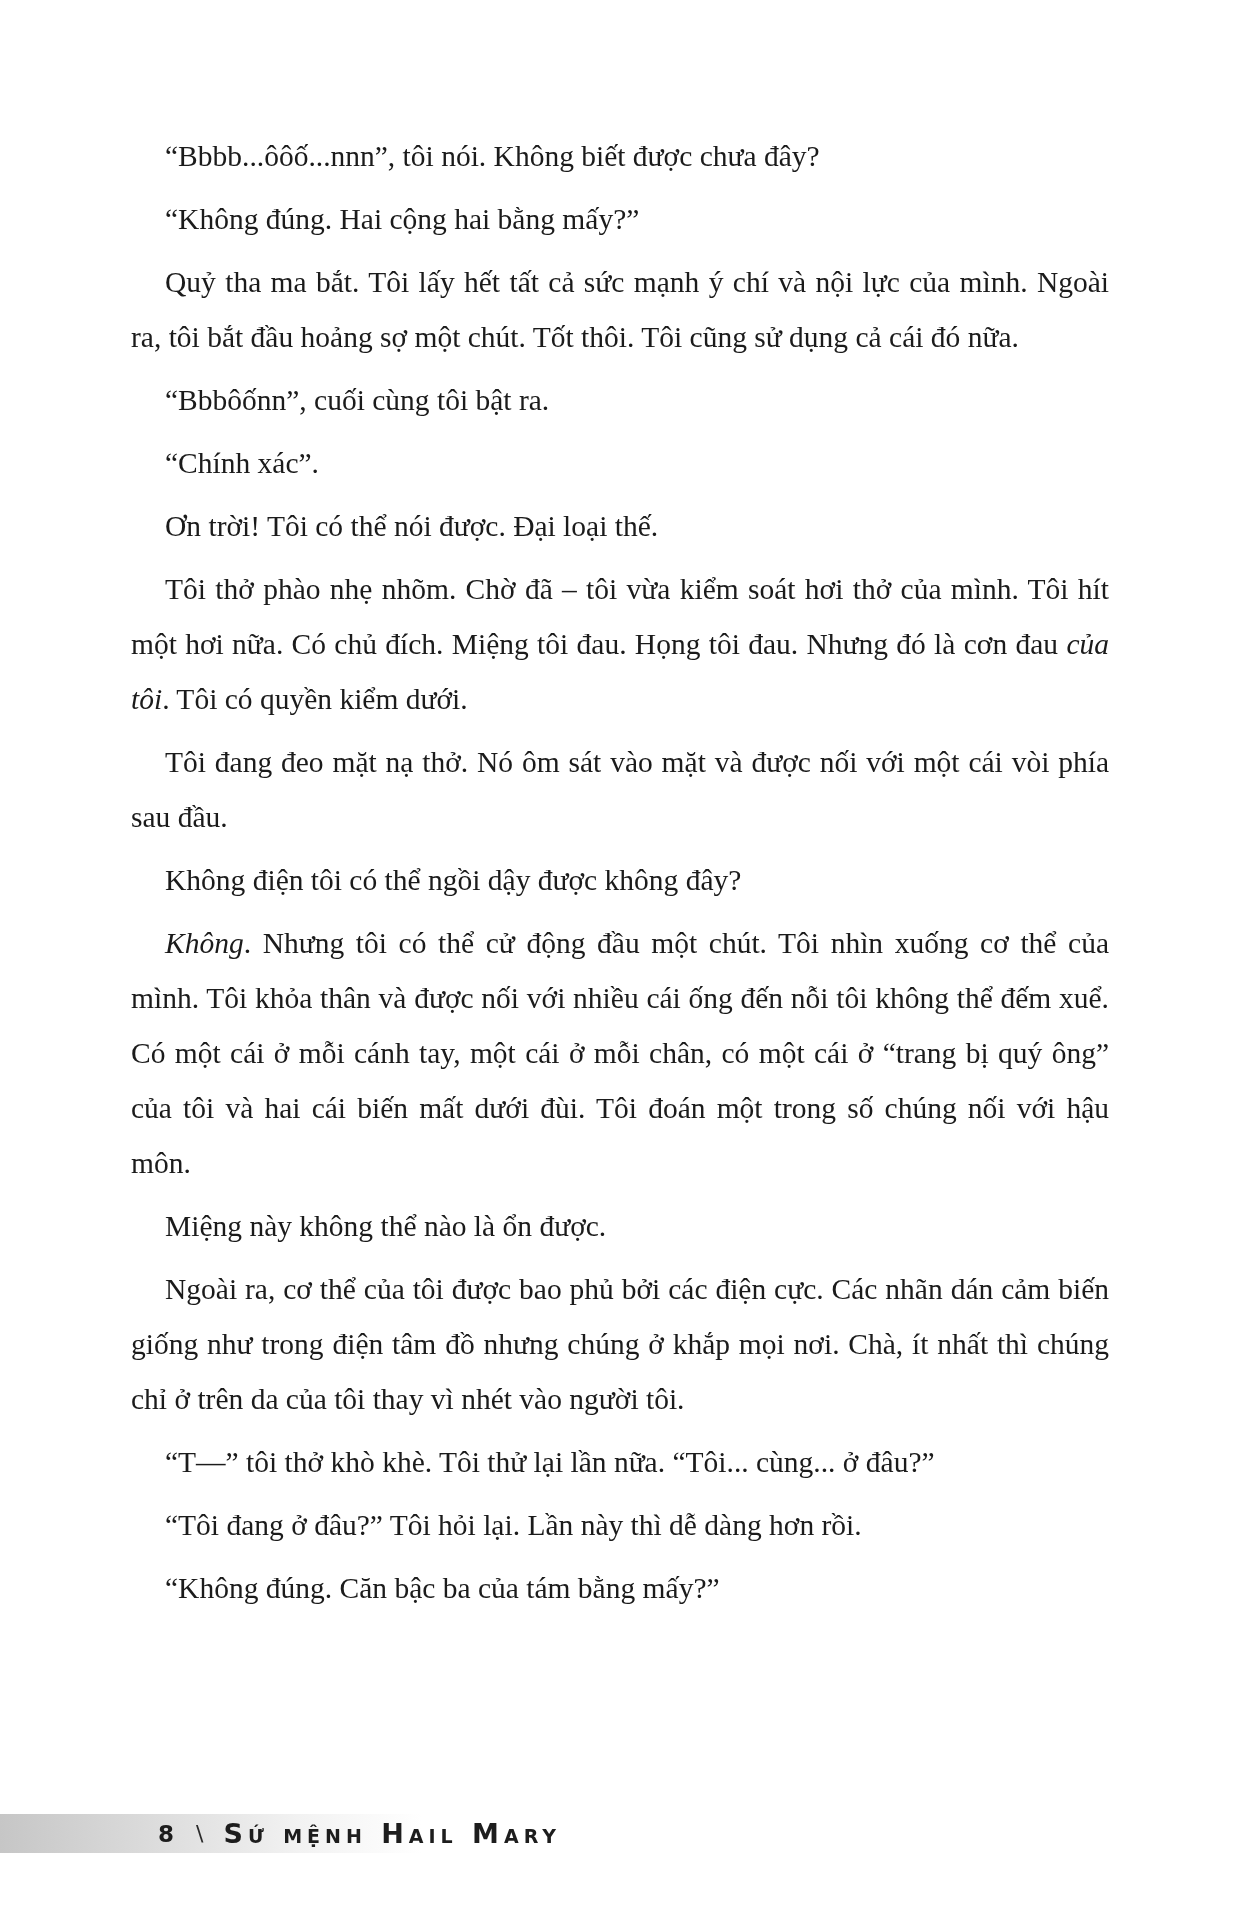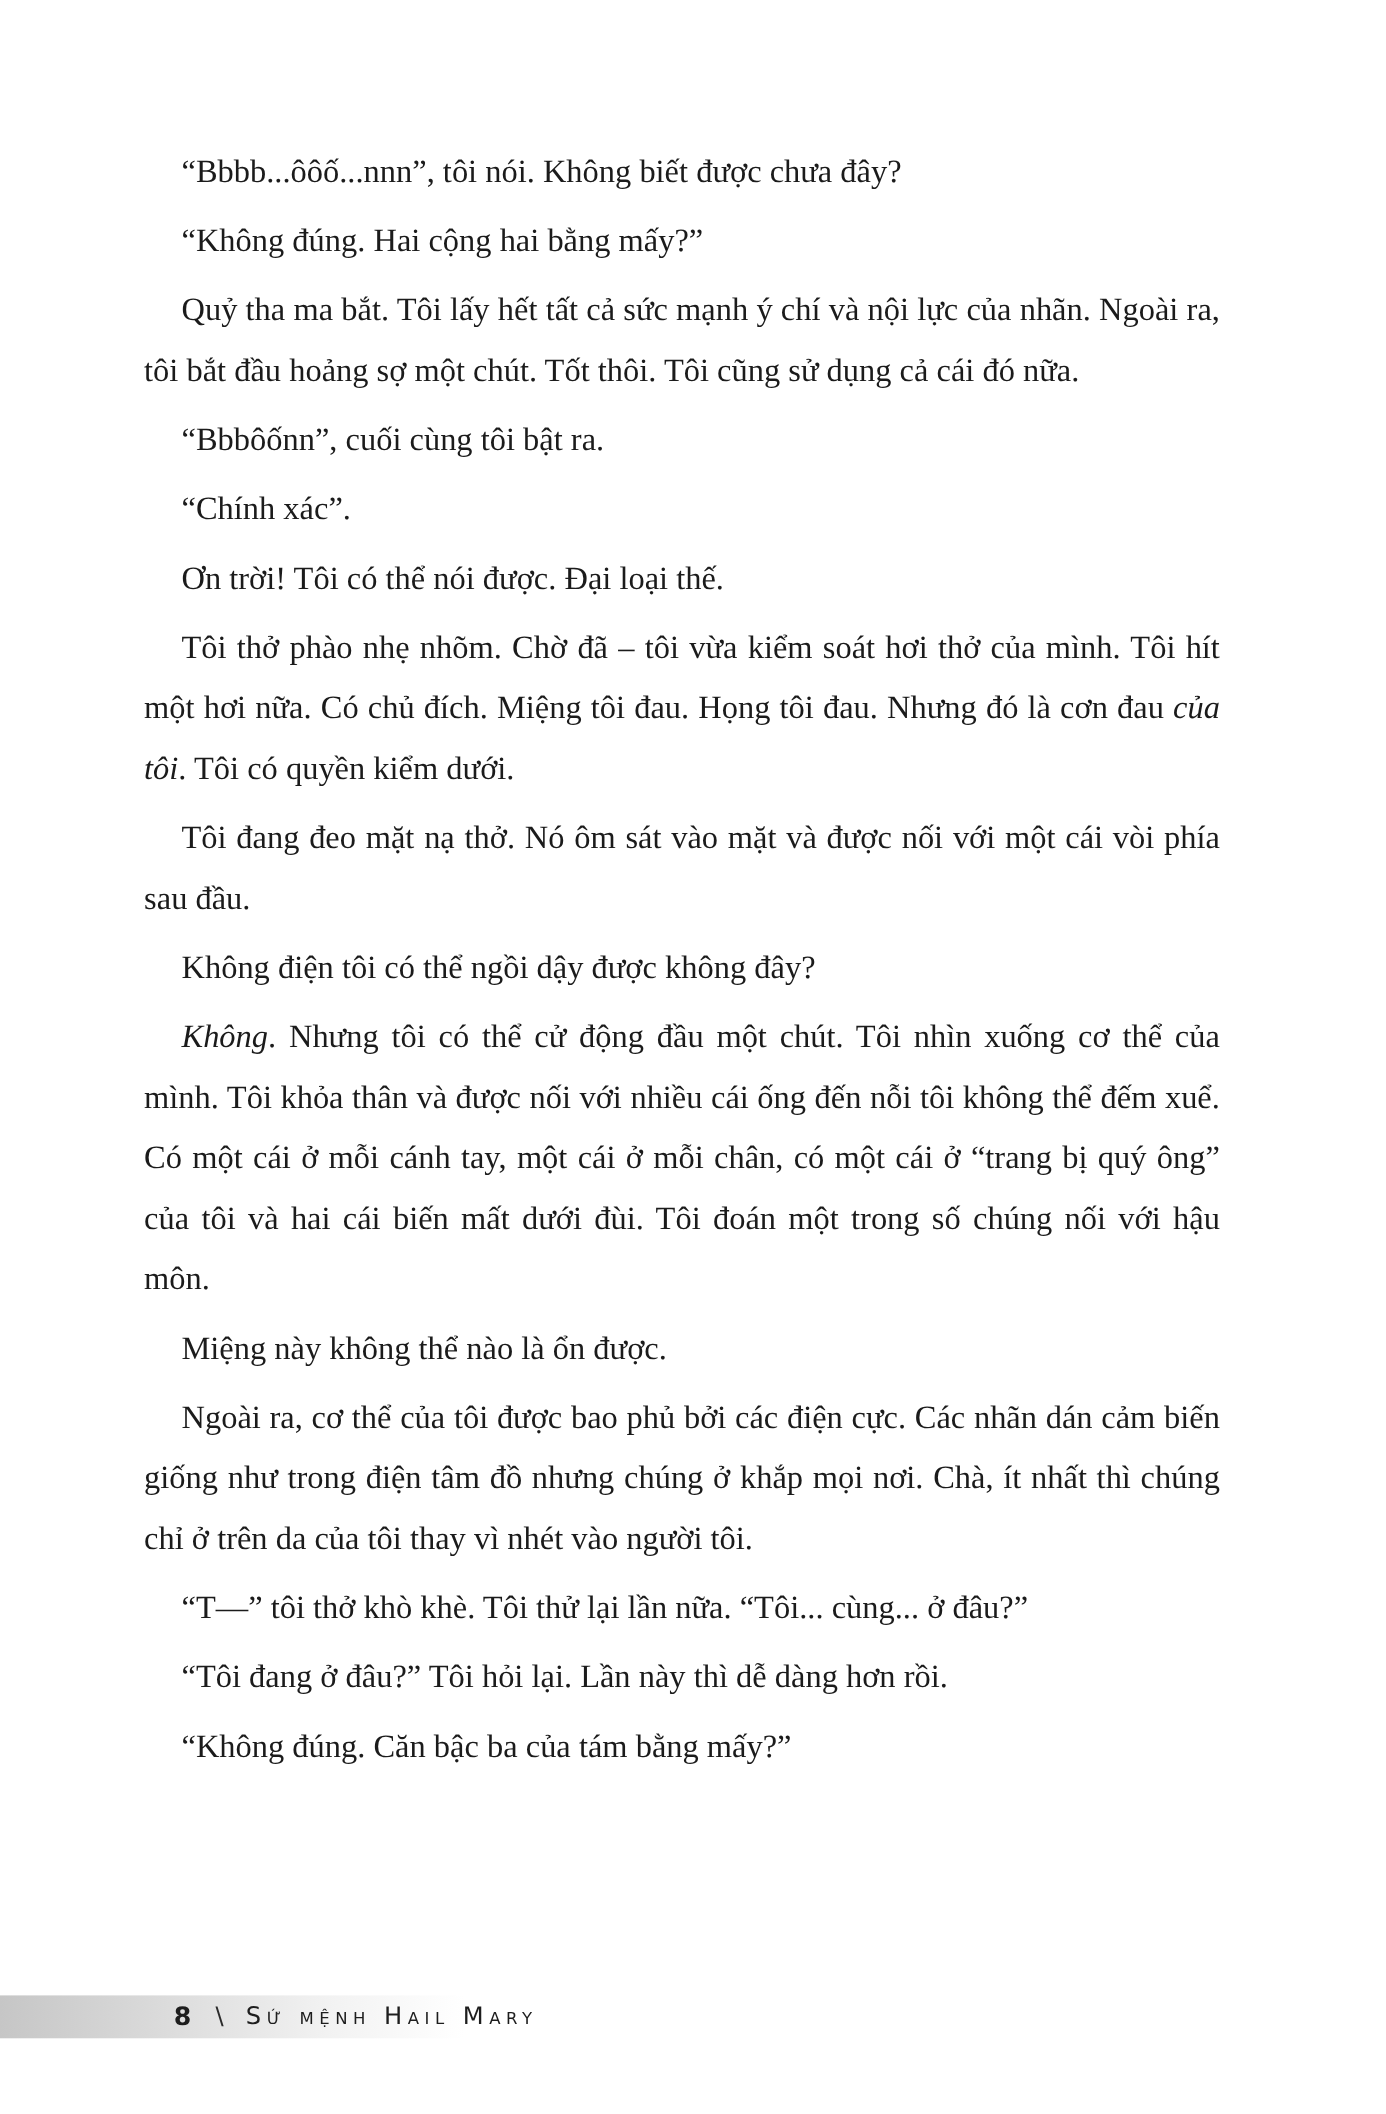--- a/index.html
+++ b/index.html
@@ -57,35 +57,35 @@
     font-weight: 700;
     letter-spacing: 2px;
   }
   .footer-sep {
     font-size: 22px;
     font-weight: 400;
     margin: 0 20px;
     color: #2a2a2a;
   }
   .book-title {
-    font-size: 22px;
-    font-weight: 400;
+    font-size: 27px;
+    font-weight: 700;
     letter-spacing: 5px;
     font-variant: small-caps;
   }
 </style>
 </head>
 <body>
 
 <div class="page">
 
   <main class="text-block">
       <p class="para"><span>“Bbbb...ôôố...nnn”, tôi nói. Không biết được chưa đây?</span></p>
       <p class="para"><span>“Không đúng. Hai cộng hai bằng mấy?”</span></p>
-      <p class="para"><span>Quỷ tha ma bắt. Tôi lấy hết tất cả sức mạnh ý chí và nội lực của nhãn. Ngoài ra, tôi bắt đầu hoảng sợ một chút. Tốt thôi. Tôi cũng sử dụng cả cái đó nữa.</span></p>
+      <p class="para"><span>Quỷ tha ma bắt. Tôi lấy hết tất cả sức mạnh ý chí và nội lực của mình. Ngoài ra, tôi bắt đầu hoảng sợ một chút. Tốt thôi. Tôi cũng sử dụng cả cái đó nữa.</span></p>
       <p class="para"><span>“Bbbôốnn”, cuối cùng tôi bật ra.</span></p>
       <p class="para"><span>“Chính xác”.</span></p>
       <p class="para"><span>Ơn trời! Tôi có thể nói được. Đại loại thế.</span></p>
       <p class="para"><span>Tôi thở phào nhẹ nhõm. Chờ đã – tôi vừa kiểm soát hơi thở của mình. Tôi hít một hơi nữa. Có chủ đích. Miệng tôi đau. Họng tôi đau. Nhưng đó là cơn đau </span><span class="it">của tôi</span><span>. Tôi có quyền kiểm dưới.</span></p>
       <p class="para"><span>Tôi đang đeo mặt nạ thở. Nó ôm sát vào mặt và được nối với một cái vòi phía sau đầu.</span></p>
       <p class="para"><span>Không điện tôi có thể ngồi dậy được không đây?</span></p>
       <p class="para"><span class="it">Không</span><span>. Nhưng tôi có thể cử động đầu một chút. Tôi nhìn xuống cơ thể của mình. Tôi khỏa thân và được nối với nhiều cái ống đến nỗi tôi không thể đếm xuể. Có một cái ở mỗi cánh tay, một cái ở mỗi chân, có một cái ở “trang bị quý ông” của tôi và hai cái biến mất dưới đùi. Tôi đoán một trong số chúng nối với hậu môn.</span></p>
       <p class="para"><span>Miệng này không thể nào là ổn được.</span></p>
       <p class="para"><span>Ngoài ra, cơ thể của tôi được bao phủ bởi các điện cực. Các nhãn dán cảm biến giống như trong điện tâm đồ nhưng chúng ở khắp mọi nơi. Chà, ít nhất thì chúng chỉ ở trên da của tôi thay vì nhét vào người tôi.</span></p>
       <p class="para"><span>“T—” tôi thở khò khè. Tôi thử lại lần nữa. “Tôi... cùng... ở đâu?”</span></p>

